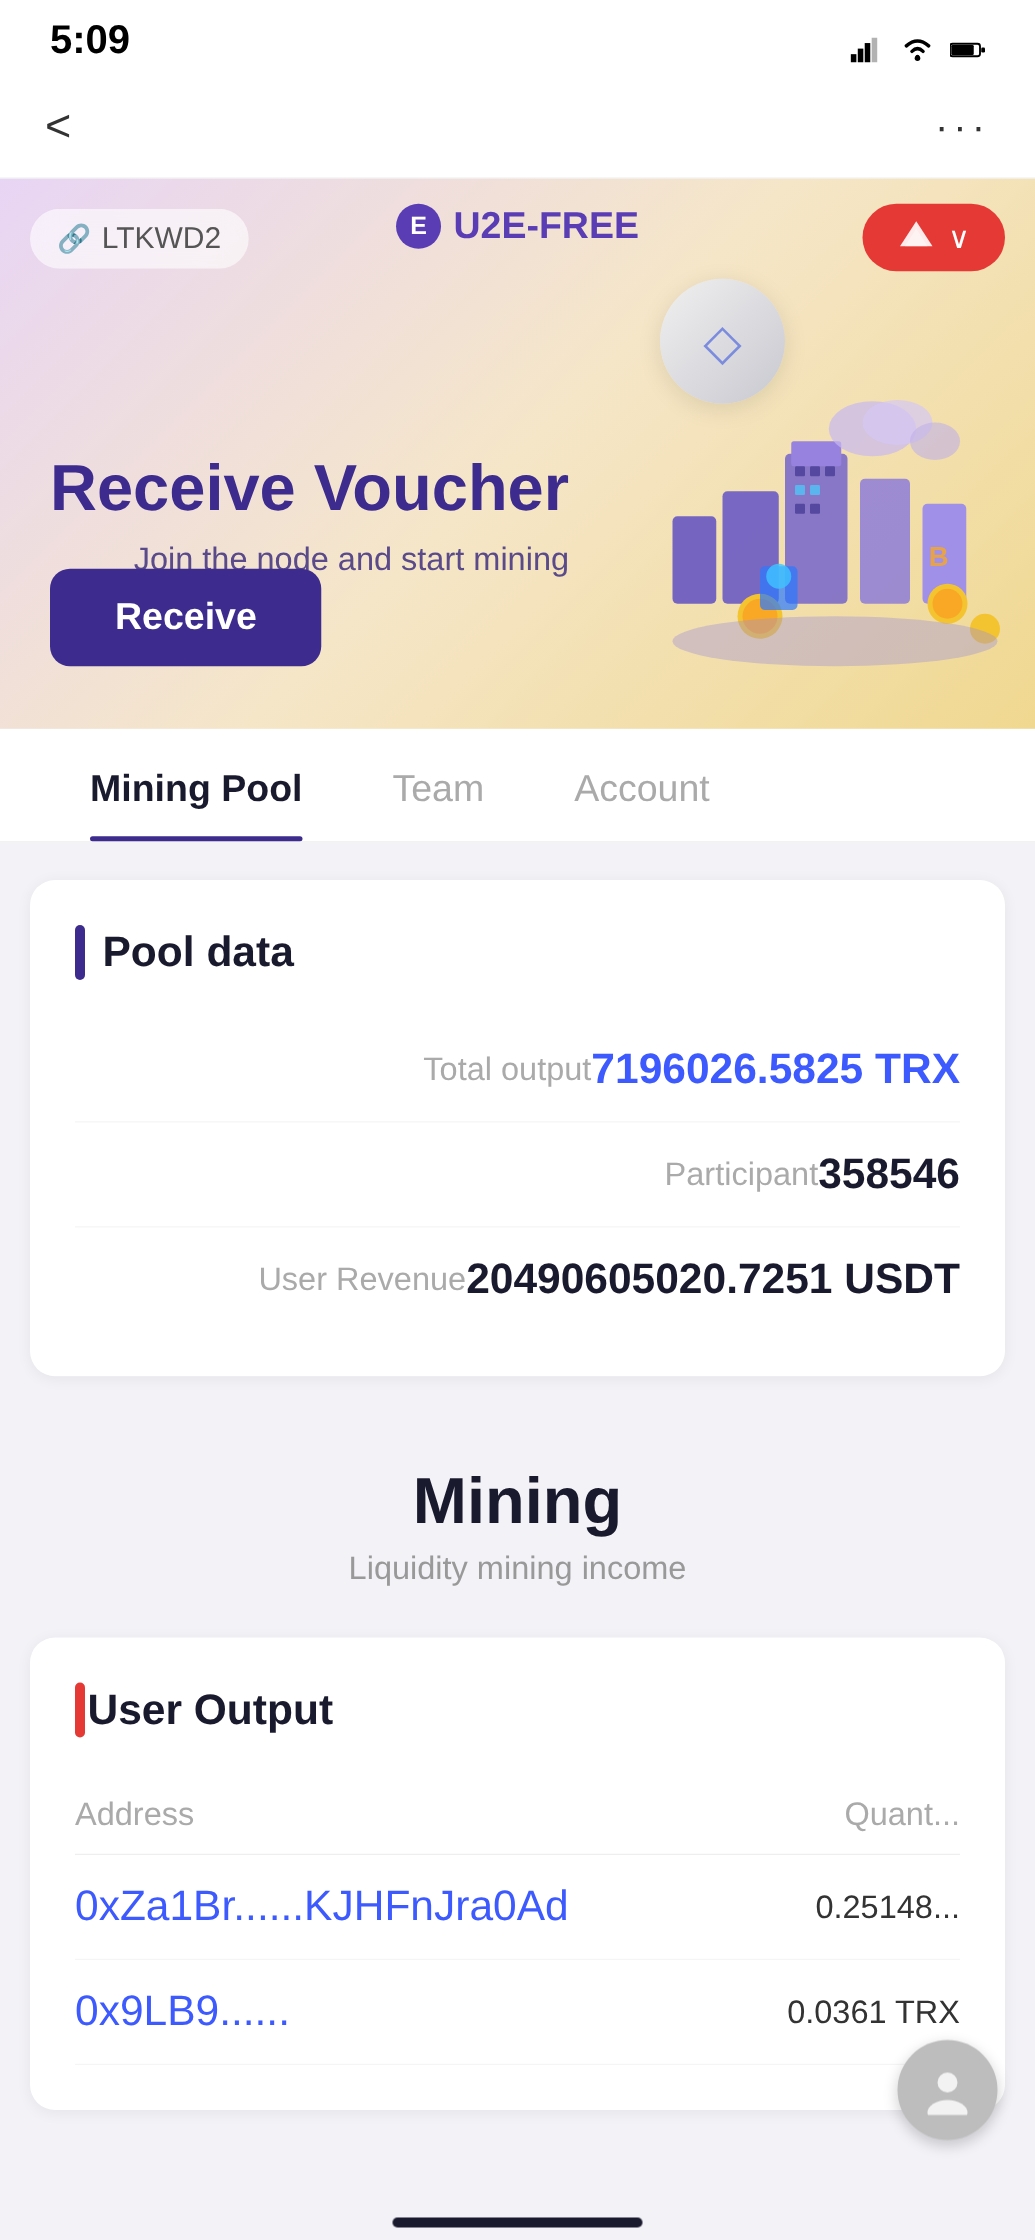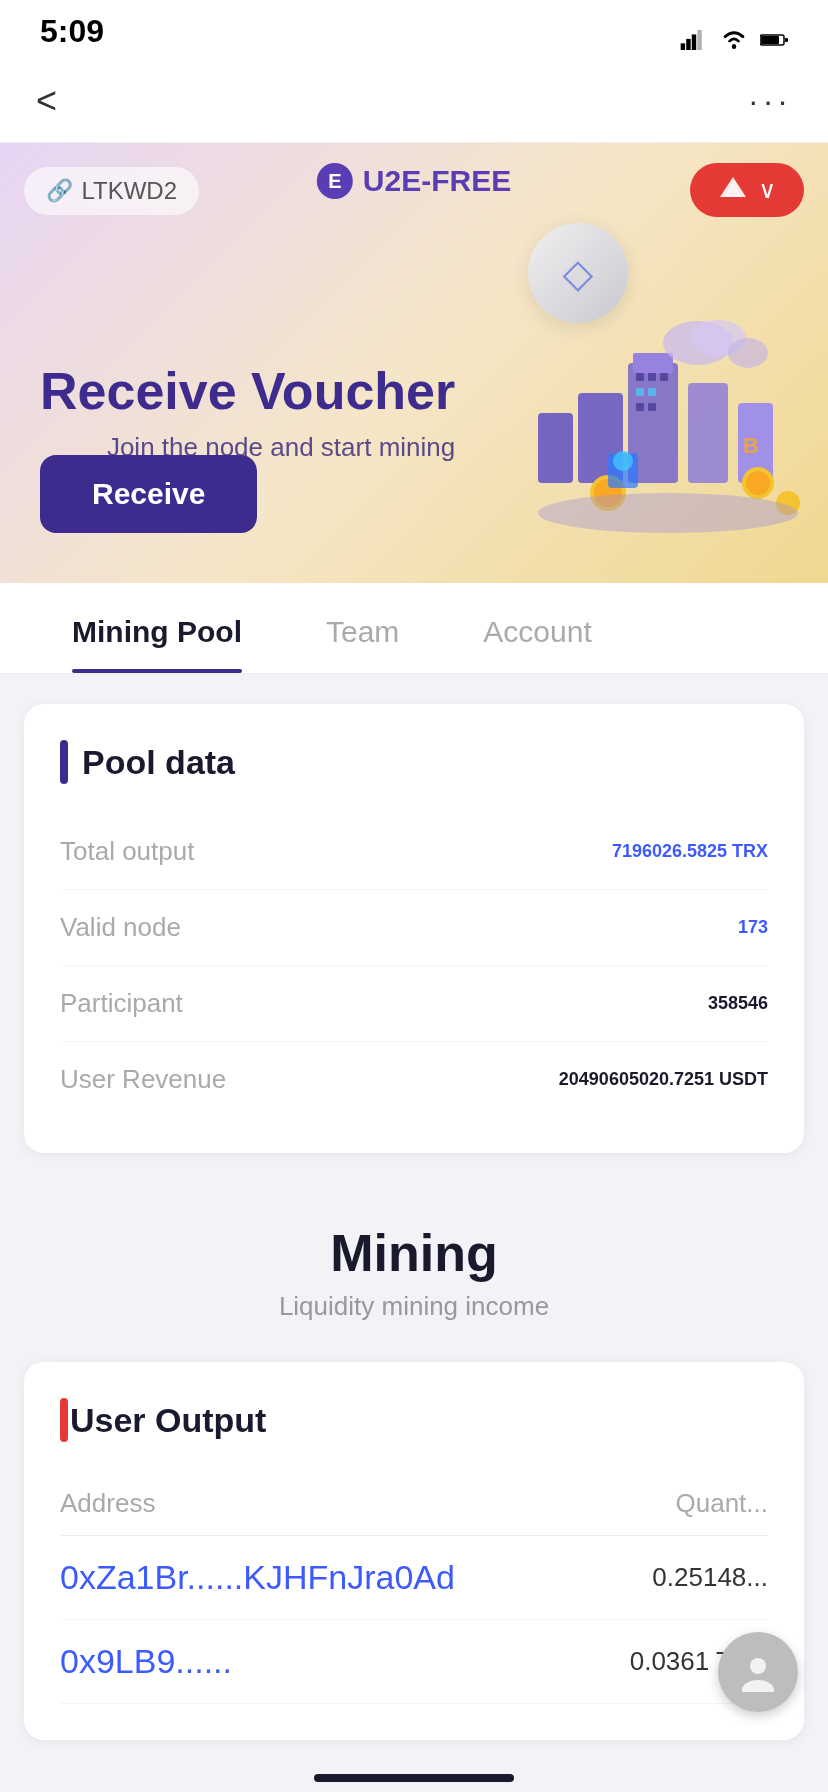--- a/index.html
+++ b/index.html
@@ -177,21 +177,21 @@
     }
 
     
     .tabs-section {
       background: #fff;
       padding: 0 36px;
       border-bottom: 1px solid #eee;
     }
     .tabs-row {
       display: flex;
-      gap: 12px;
+      gap: 0;
     }
     .tab-item {
       padding: 32px 36px 24px 36px;
       font-size: 30px;
       color: #aaa;
       cursor: pointer;
       position: relative;
       font-weight: 500;
     }
     .tab-item.active {
@@ -228,35 +228,35 @@
       height: 44px;
       border-radius: 4px;
     }
     .card-title {
       font-size: 34px;
       font-weight: 800;
       color: #1a1a2e;
     }
     .data-row {
       display: flex;
-      justify-content: space-between;
+      justify-content: flex-end;
       align-items: center;
       padding: 22px 0;
       border-bottom: 1px solid #f5f5f5;
     }
     .data-row:last-child {
       border-bottom: none;
     }
     .data-label {
       font-size: 26px;
       color: #aaa;
       font-weight: 400;
     }
     .data-value {
-      font-size: 18px;
+      font-size: 34px;
       font-weight: 600;
       color: #333;
     }
     .data-value.blue {
       color: #3d5afe;
     }
     .data-value.dark {
       color: #1a1a2e;
       font-weight: 800;
     }
@@ -470,24 +470,20 @@
   <div class="card-header">
     <div class="card-indicator" style="background: #3d2b8e;"></div>
     <span class="card-title">Pool data</span>
   </div>
 
   <div class="data-row">
     <span class="data-label">Total output</span>
     <span class="data-value blue">7196026.5825 TRX</span>
   </div>
   <div class="data-row">
-    <span class="data-label">Valid node</span>
-    <span class="data-value blue">173</span>
-  </div>
-  <div class="data-row">
     <span class="data-label">Participant</span>
     <span class="data-value dark">358546</span>
   </div>
   <div class="data-row">
     <span class="data-label">User Revenue</span>
     <span class="data-value dark">20490605020.7251 USDT</span>
   </div>
 </div>
 
 <div class="mining-section">

